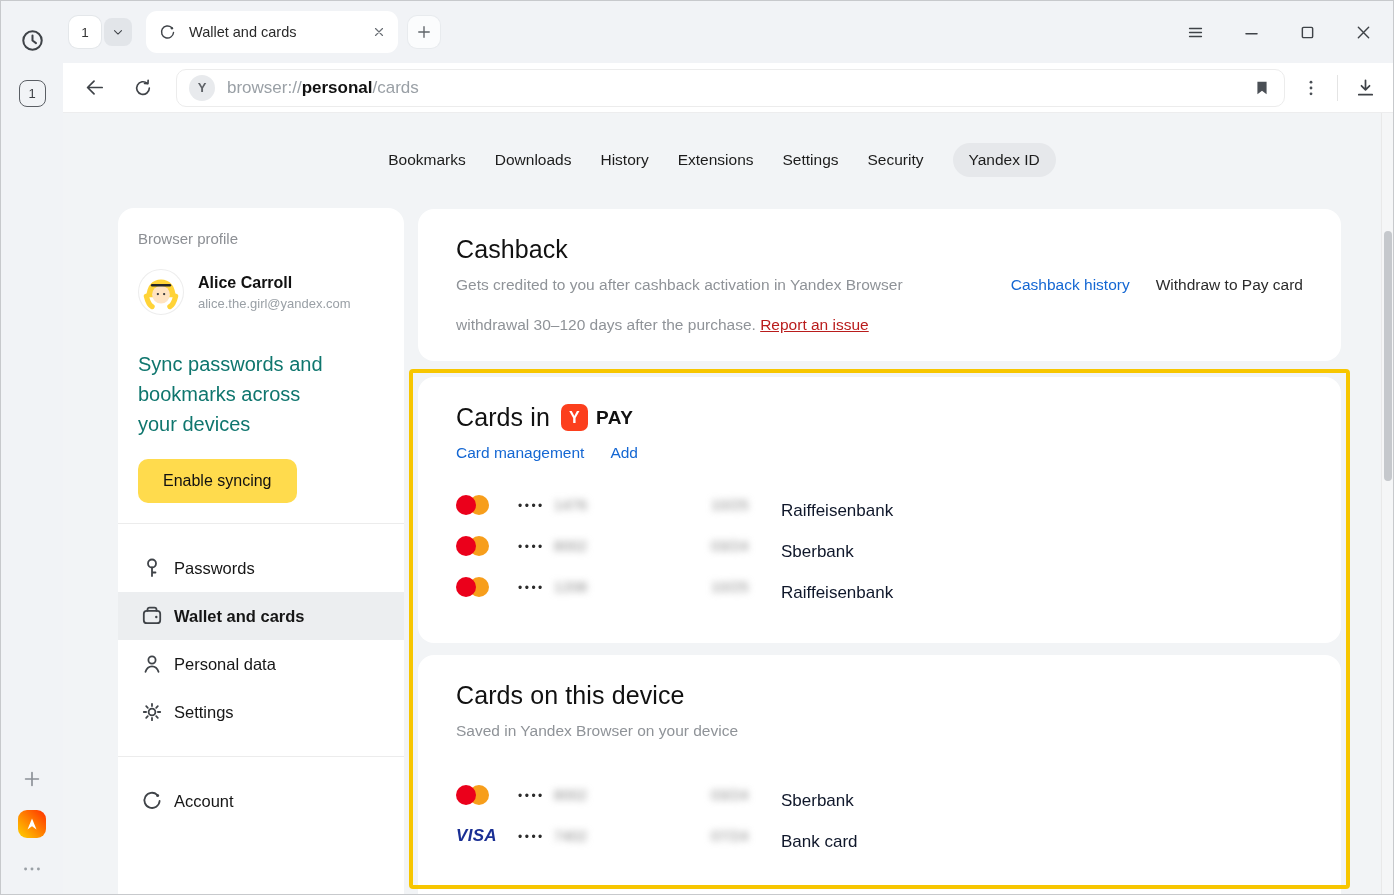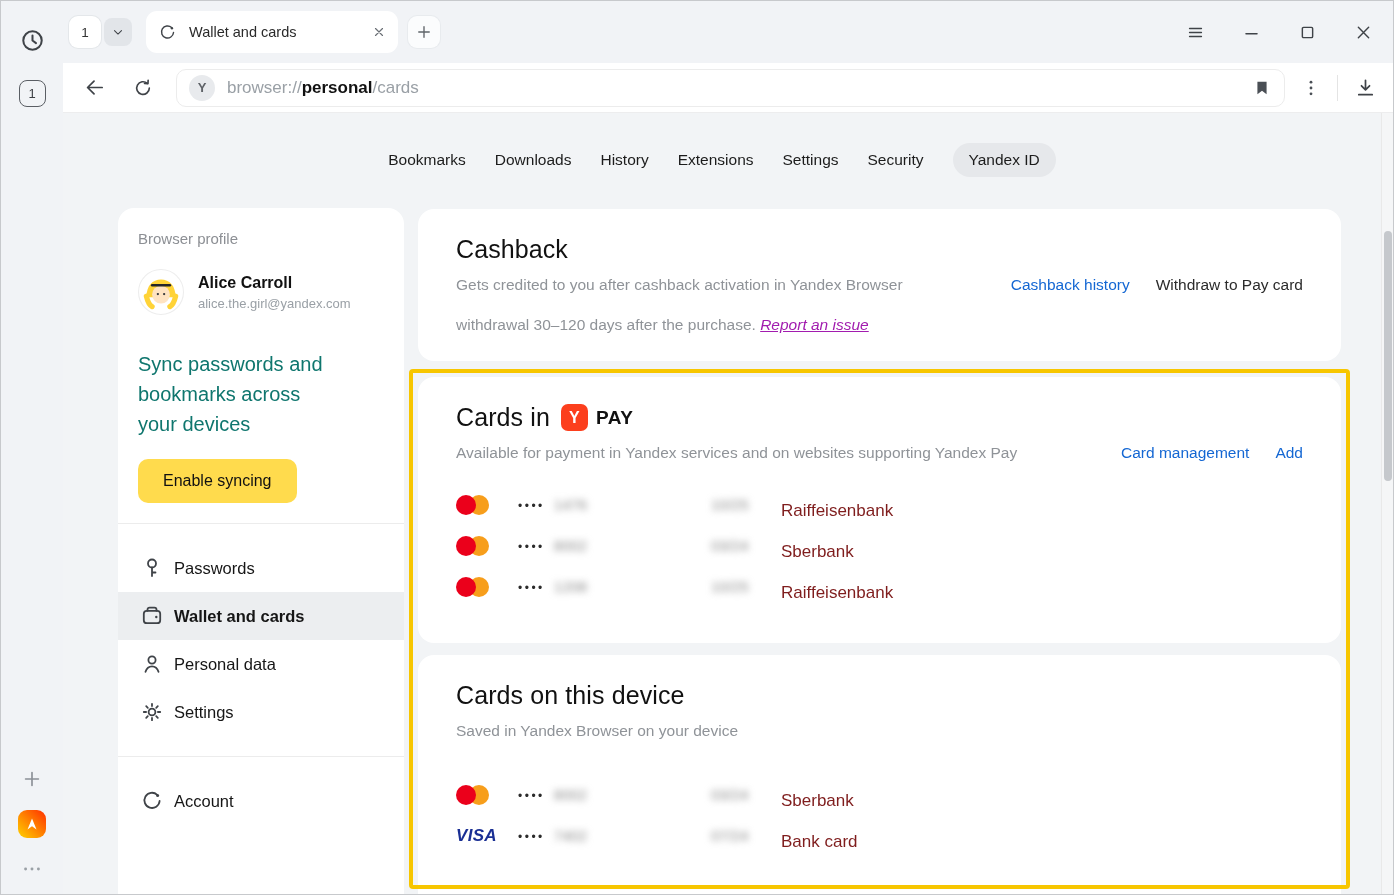--- a/index.html
+++ b/index.html
@@ -83,38 +83,38 @@
   .paycard { top:264px; height:266px; }
   .devcard { top:542px; height:260px; }
   .card-title { font-size:25px; font-weight:500; color:#111; letter-spacing:0.1px; }
   .title-row { display:flex; align-items:center; gap:11px; }
   .sub-row { display:flex; align-items:baseline; margin-top:12px; }
   .card-sub { color:#8f9398; font-size:15.5px; flex:1; }
   .links { display:flex; gap:26px; font-size:15.5px; white-space:nowrap; }
   .link-blue { color:var(--link-blue,#1467d3); }
   .link-dark { color:#2b2b2b; }
   .note { margin-top:22px; color:#8f9398; font-size:15.5px; }
-  .note .ulink { text-decoration:underline; color:#a21caf;font-style:italic; }
+  .note .ulink { text-decoration:underline; color:#b91c1c; }
 
   .ypay-badge { width:27px; height:27px; border-radius:7px; background:var(--ypay-red,#fc3f1d); color:#fff;
                 display:flex; align-items:center; justify-content:center; font-size:16px; font-weight:700; }
   .ypay-text { font-size:19px; font-weight:800; color:#111; letter-spacing:0.5px; margin-left:-3px; }
 
   .rows { margin-top:22px; }
   .devrows { margin-top:34px; }
   .crow { display:grid; grid-template-columns:62px 193px 70px auto; align-items:center; height:41px; }
   .mc { width:34px; height:22px; position:relative; }
   .mc i { position:absolute; top:1px; width:20px; height:20px; border-radius:50%; }
   .mc .c1 { left:0; background:var(--mc-red,#eb001b); z-index:2; }
   .mc .c2 { left:13px; background:var(--mc-orange,#f79e1b); z-index:1; }
   .visa-txt { font-style:italic; font-weight:900; font-size:17px; color:var(--visa-blue,#1a2f94); letter-spacing:0.3px; }
   .dots { font-size:12px; letter-spacing:2.5px; color:#2b2b2b; }
   .blur { filter:blur(3.5px); color:#8a8a8a; font-size:15px; user-select:none; }
   .numblur { margin-left:9px; }
-  .bank { font-size:17px; color:#7f1d1d;margin-top:12px; }
+  .bank { font-size:17px; color:#0f172a;margin-top:12px; }
 
   
   .highlight { position:absolute; left:346px; top:256px; width:941px; height:520px;
                border:4.5px solid var(--gold,#f7c600); border-radius:4px; pointer-events:none; z-index:9; }
 
   
   .scrollbar { position:absolute; right:0; top:112px; width:12px; bottom:0; background:#f5f6f7; border-left:1px solid #e9e9e9; z-index:7; }
   .scroll-thumb { position:absolute; left:2px; width:8px; border-radius:4px; background:#c5c8cc; top:118px; height:250px; }
 </style>
 </head>
@@ -342,21 +342,20 @@
 
     <div class="card paycard" data-interactable="false">
       <div class="title-row">
         <span class="card-title" data-interactable="false">Cards in</span>
         <span class="ypay-badge" data-interactable="false">
             <span data-interactable="false">Y</span>
           </span>
         <span class="ypay-text" data-interactable="false">PAY</span>
       </div>
       <div class="sub-row">
-        <div class="card-sub" data-interactable="false">Available for payment in Yandex services and on websites supporting Yandex Pay</div>
         <div class="links">
           <span class="link-blue" data-interactable="true">Card management</span>
           <span class="link-blue" data-interactable="true">Add</span>
         </div>
       </div>
       <div class="rows" data-interactable="false">
         <div class="crow" data-interactable="true">
           <span class="mc" data-interactable="false">
               <i class="c2"></i>
               <i class="c1"></i>

